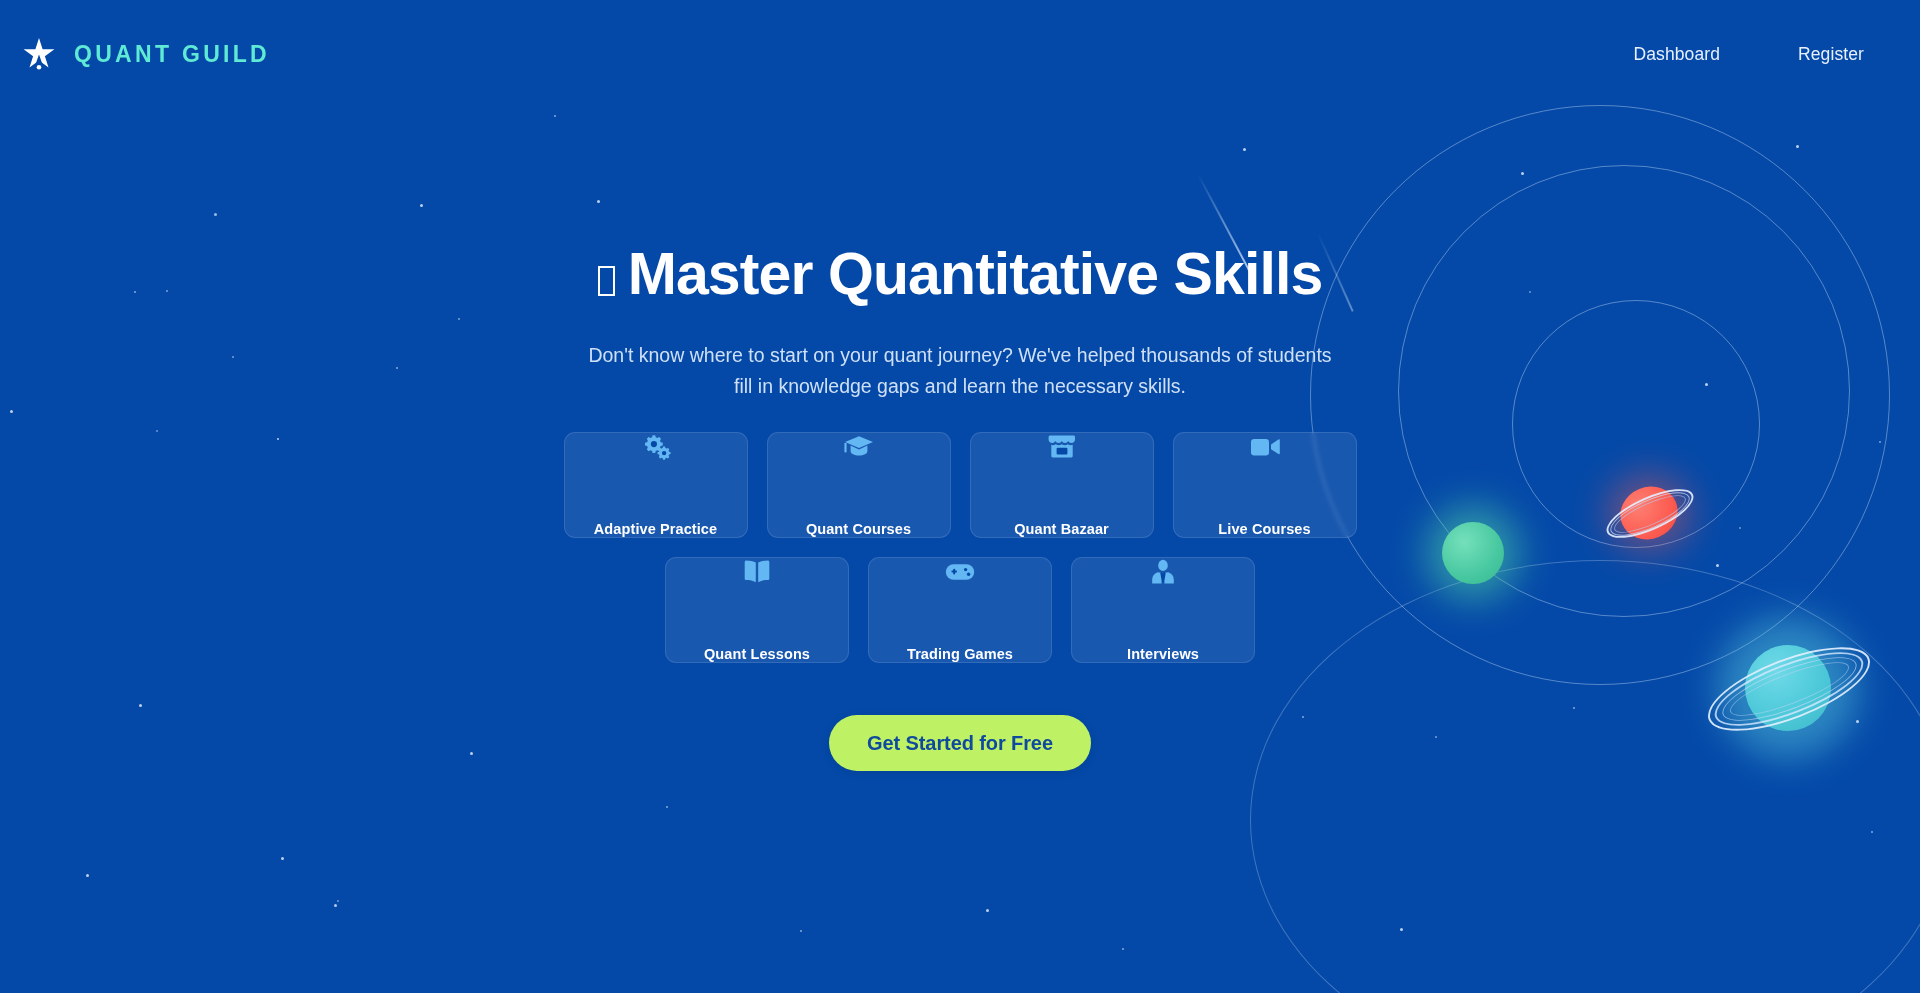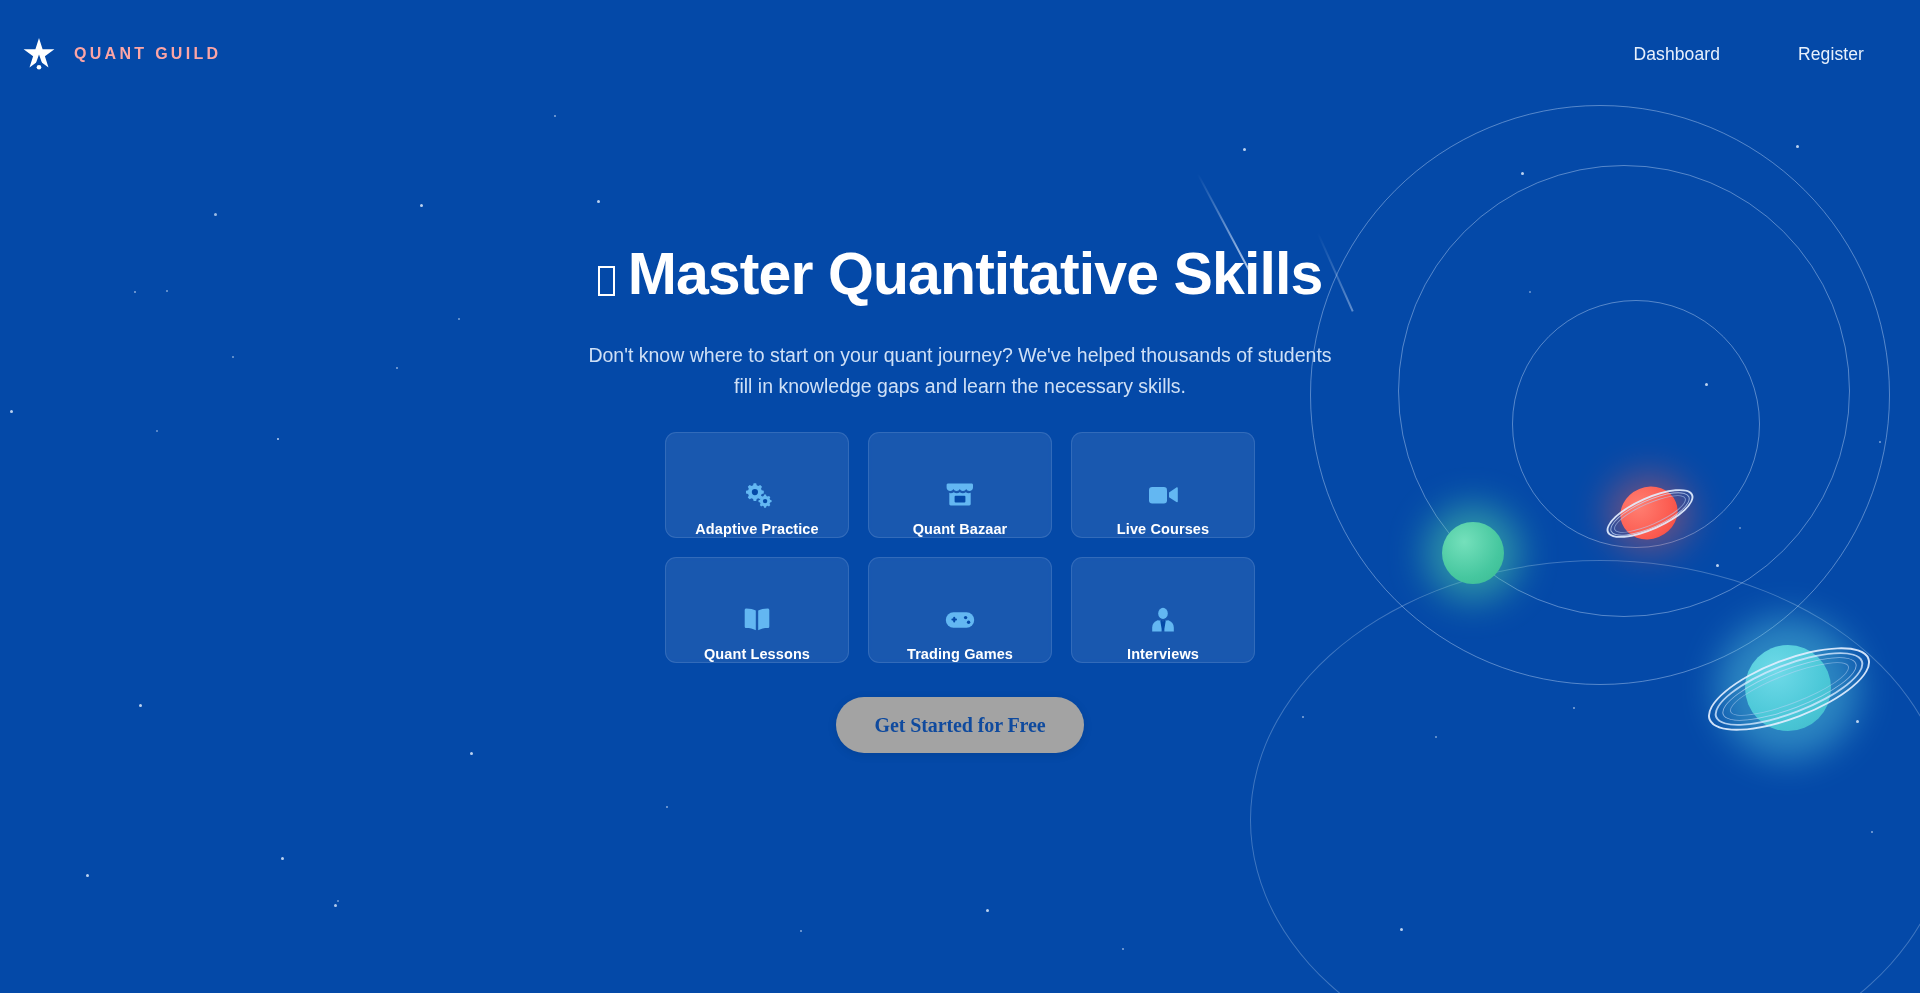--- a/index.html
+++ b/index.html
@@ -61,22 +61,22 @@
     display:flex; align-items:center;
     padding:0 56px 0 22px;
     z-index:40;
   }
   .brand {
     display:flex; align-items:center; gap:18px;
     cursor:pointer;
   }
   .brand-mark { width:34px; height:34px; display:block; }
   .brand-name {
-    color:#fca5a5;
-    font-size:16px;
+    color:#5eead4;
+    font-size:23px;
     font-weight:700;
     letter-spacing:3.3px;
   }
   .nav {
     margin-left:auto;
     display:flex; align-items:center; gap:78px;
   }
   .nav-link {
     color:#e7f0fc;
     font-size:17.5px;
@@ -138,49 +138,49 @@
     display:flex; flex-direction:column; align-items:center;
     gap:19px;
   }
   .card-row { display:flex; gap:19px; justify-content:center; }
   .card {
     width:184px; height:106px;
     background:rgba(255,255,255,.085);
     border:1px solid rgba(210,230,255,.14);
     border-radius:11px;
     display:flex; flex-direction:column;
-    align-items:center; justify-content:flex-end;
+    align-items:center; justify-content:space-between;
     gap:13px;
     cursor:pointer;
     backdrop-filter:blur(2px);
   }
   .card-icon {
     width:32px; height:27px;
     display:flex; align-items:center; justify-content:center;
     color:#63b7f2;
   }
   .card-icon svg { display:block; }
   .card-label {
     color:#ffffff;
     font-size:14.5px;
     font-weight:700;
     letter-spacing:.1px;
     white-space:nowrap;
   }
 
   
   .cta {
-    margin-top:34px;
-    background:#a3a3a3;
+    margin-top:52px;
+    background:#bef264;
     color:#0f4a9e;
     border:none;
     border-radius:40px;
     padding:0 38px;
     height:56px;
-    font-family:Liberation Serif, serif;
+    font-family:Liberation Sans, sans-serif;
     font-size:20px;
     font-weight:700;
     letter-spacing:-.1px;
     cursor:pointer;
     box-shadow:0 2px 10px rgba(0,0,0,.10);
   }
 </style>
 </head>
 <body>
 
@@ -295,20 +295,30 @@
             <svg width="30" height="26" viewBox="0 0 30 26" fill="currentColor">
               <path d="M11.6 1.2h2.6l.5 2.1 1.6.7 1.9-1 1.8 1.8-1 1.9.7 1.6 2.1.5v2.6l-2.1.5-.7 1.6 1 1.9-1.8 1.8-1.9-1-1.6.7-.5 2.1h-2.6l-.5-2.1-1.6-.7-1.9 1-1.8-1.8 1-1.9-.7-1.6-2.1-.5V8.8l2.1-.5.7-1.6-1-1.9L7.6 3l1.9 1 1.6-.7z"></path>
               <circle cx="12.9" cy="10.1" r="3.1" fill="#0449a8"></circle>
               <path d="M22.1 12.6h1.9l.4 1.5 1.2.5 1.4-.7 1.3 1.3-.7 1.4.5 1.2 1.5.4v1.9l-1.5.4-.5 1.2.7 1.4-1.3 1.3-1.4-.7-1.2.5-.4 1.5h-1.9l-.4-1.5-1.2-.5-1.4.7-1.3-1.3.7-1.4-.5-1.2-1.5-.4v-1.9l1.5-.4.5-1.2-.7-1.4 1.3-1.3 1.4.7 1.2-.5z"></path>
               <circle cx="23.1" cy="19.1" r="2.2" fill="#0449a8"></circle>
             </svg>
           </span>
           <span class="card-label">Adaptive Practice</span>
         </div>
 
+        <div class="card">
+          <span class="card-icon">
+            <svg width="30" height="25" viewBox="0 0 30 25" fill="currentColor">
+              <path d="M15 2.2 29 8.1 15 14 1 8.1z"></path>
+              <path d="M6.6 11.4v5.9c0 2.4 3.8 4.3 8.4 4.3s8.4-1.9 8.4-4.3v-5.9L15 15.6z"></path>
+              <path d="M2.6 8.9v8.6c0 .6-.5 1.1-1.1 1.1s-1.1-.5-1.1-1.1V8.9z"></path>
+            </svg>
+          </span>
+          <span class="card-label">Quant Courses</span>
+        </div>
 
         <div class="card">
           <span class="card-icon">
             <svg width="28" height="25" viewBox="0 0 28 25" fill="currentColor">
               <path d="M2.4 1.6h23.2c.8 0 1.4.6 1.4 1.4v2.5c0 2-1.6 3.6-3.6 3.6-1.4 0-2.6-.8-3.2-2-.6 1.2-1.8 2-3.2 2s-2.6-.8-3.2-2c-.6 1.2-1.8 2-3.2 2s-2.6-.8-3.2-2c-.6 1.2-1.8 2-3.2 2C2.2 9.1.6 7.5.6 5.5V3c0-.8.6-1.4 1.8-1.4z"></path>
               <path d="M3.3 10.8v11.2c0 .8.6 1.4 1.4 1.4h18.6c.8 0 1.4-.6 1.4-1.4V10.8c-.6.3-1.2.4-1.9.4-1.1 0-2.1-.3-3-1-.9.6-1.9 1-3 1s-2.1-.3-3-1c-.9.6-1.9 1-3 1s-2.1-.3-3-1c-.9.6-1.9 1-3 1-.7 0-1.3-.1-1.5-.4z"></path>
               <rect x="8.6" y="13.8" width="10.8" height="6.6" rx="1" fill="#0449a8"></rect>
             </svg>
           </span>
           <span class="card-label">Quant Bazaar</span>

